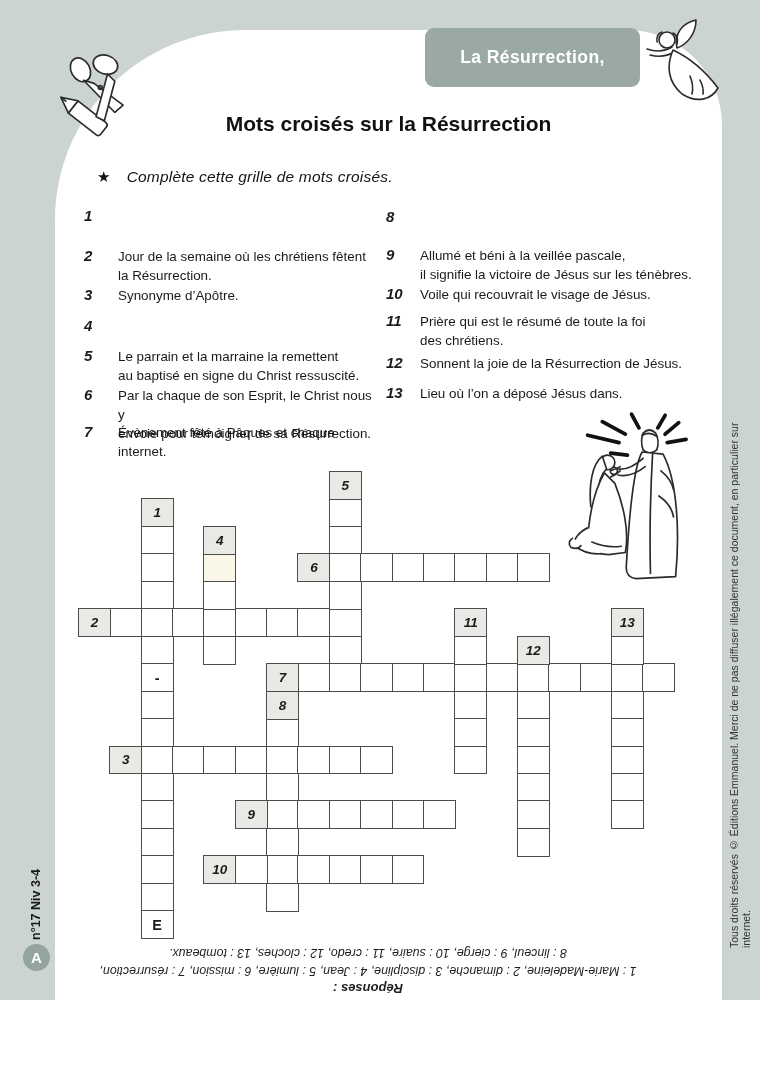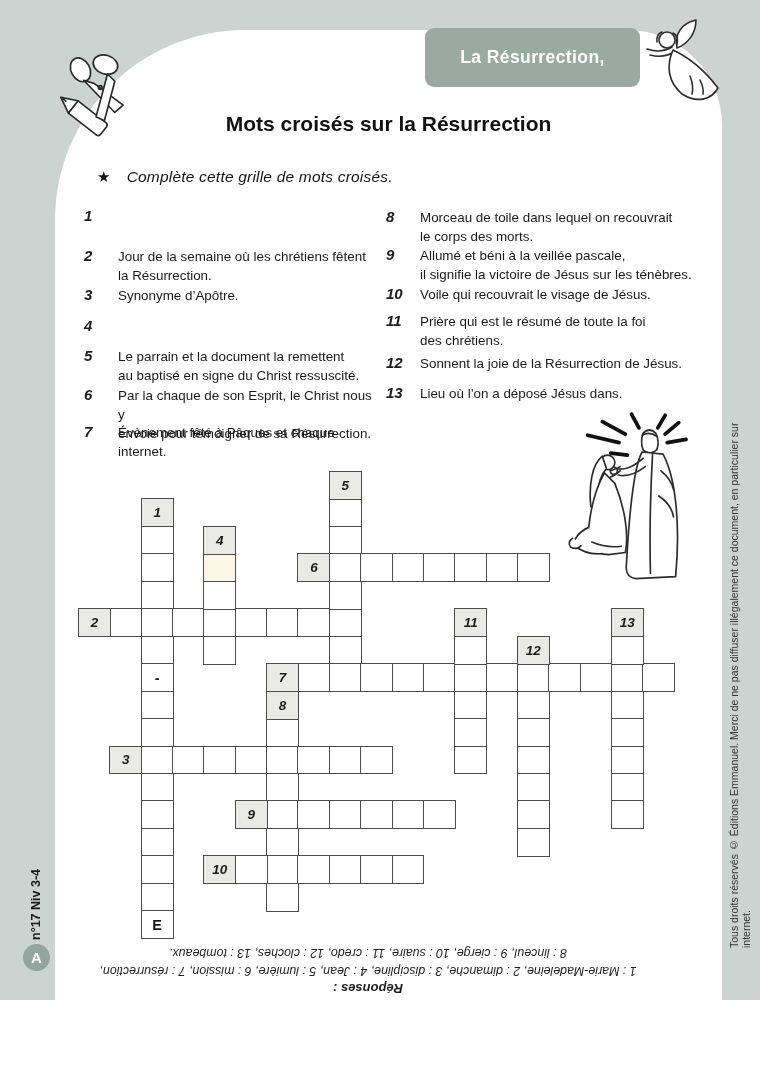--- a/index.html
+++ b/index.html
@@ -123,39 +123,37 @@
       </div>
       <div class="clue" style="top: 286px;">
         <span class="num">3</span>
         <div class="txt">Synonyme d’Apôtre.</div>
       </div>
       <div class="clue" style="top: 317px;">
         <span class="num">4</span>
       </div>
       <div class="clue" style="top: 347px;">
         <span class="num">5</span>
-        <div class="txt">Le parrain et la document la remettent
+        <div class="txt">Le parrain et la marraine la remettent
 au baptisé en signe du Christ ressuscité.</div>
       </div>
       <div class="clue" style="top: 386px;">
         <span class="num">6</span>
         <div class="txt">Par la chaque de son Esprit, le Christ nous y
 envoie pour témoigner de sa Résurrection.</div>
       </div>
       <div class="clue" style="top: 423px;">
         <span class="num">7</span>
         <div class="txt">Évènement fêté à Pâques et chaque
 internet.</div>
       </div>
     </div>
   <div id="clues-right" class="clue-col">
       <div class="clue" style="top: 208px;">
         <span class="num">8</span>
-        <div class="txt">Morceau de toile dans lequel on recouvrait
-le corps des morts.</div>
       </div>
       <div class="clue" style="top: 246px;">
         <span class="num">9</span>
         <div class="txt">Allumé et béni à la veillée pascale,
 il signifie la victoire de Jésus sur les ténèbres.</div>
       </div>
       <div class="clue" style="top: 285px;">
         <span class="num">10</span>
         <div class="txt">Voile qui recouvrait le visage de Jésus.</div>
       </div>

